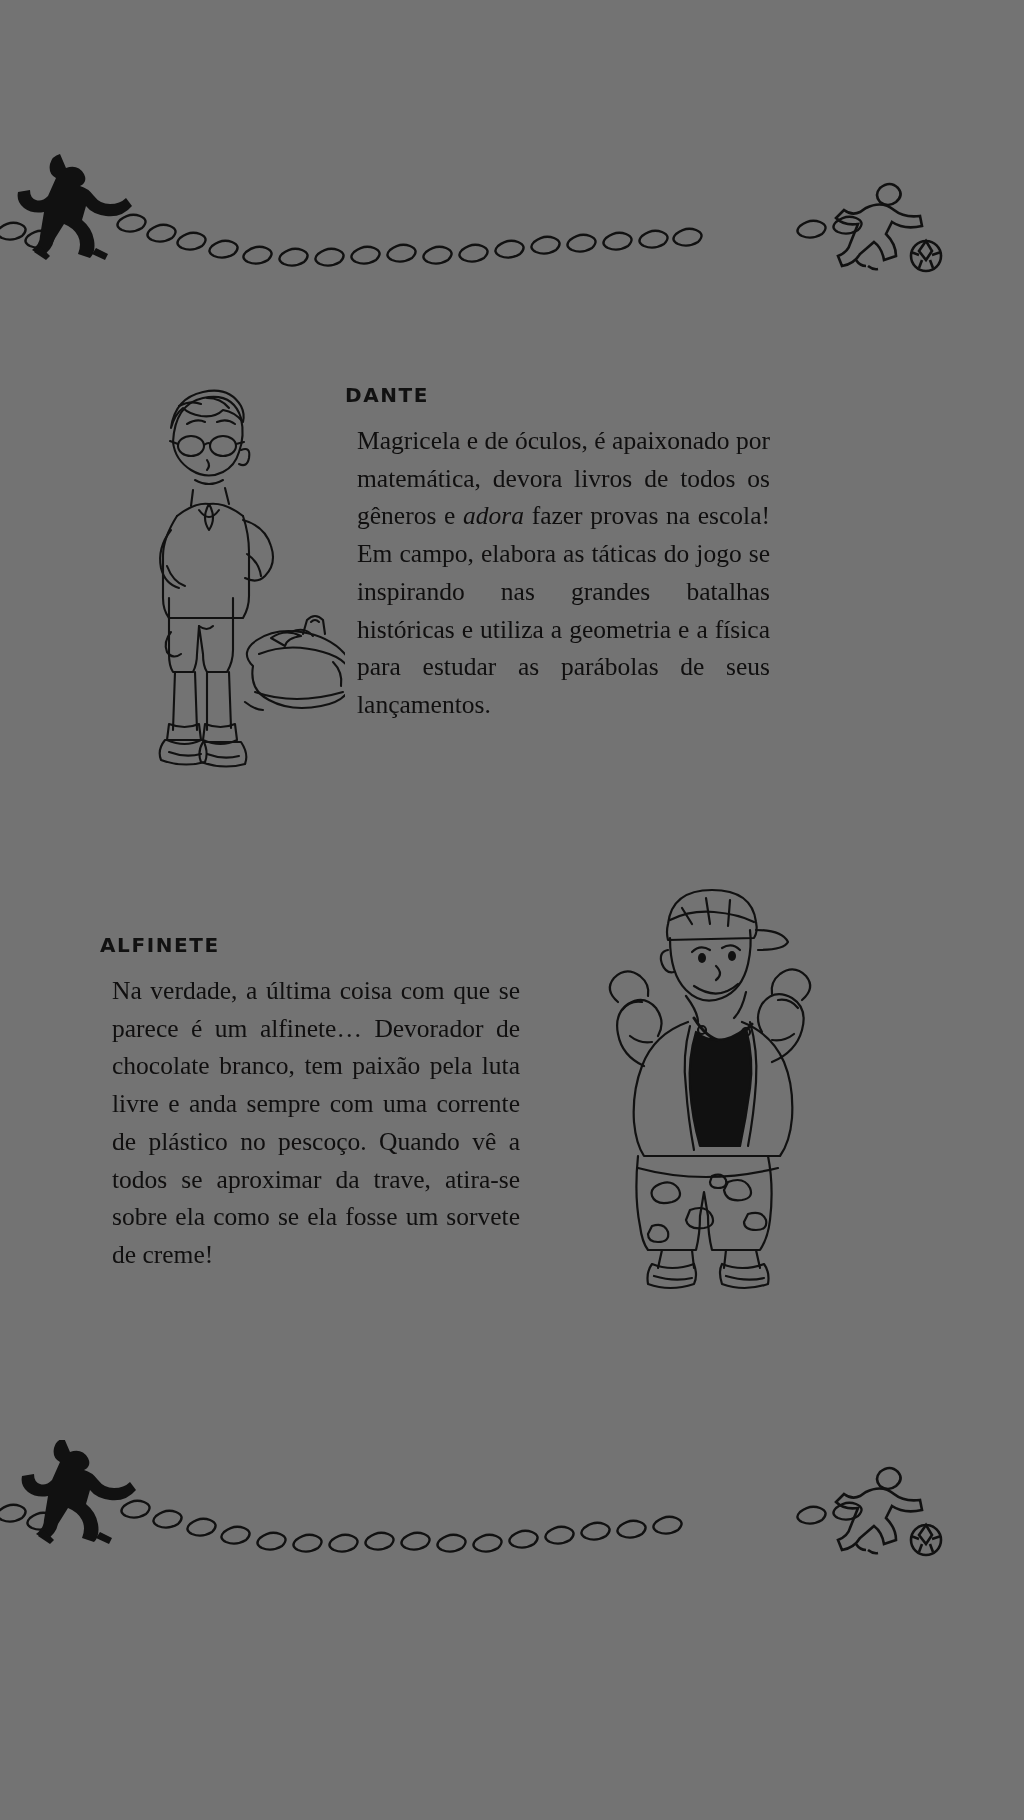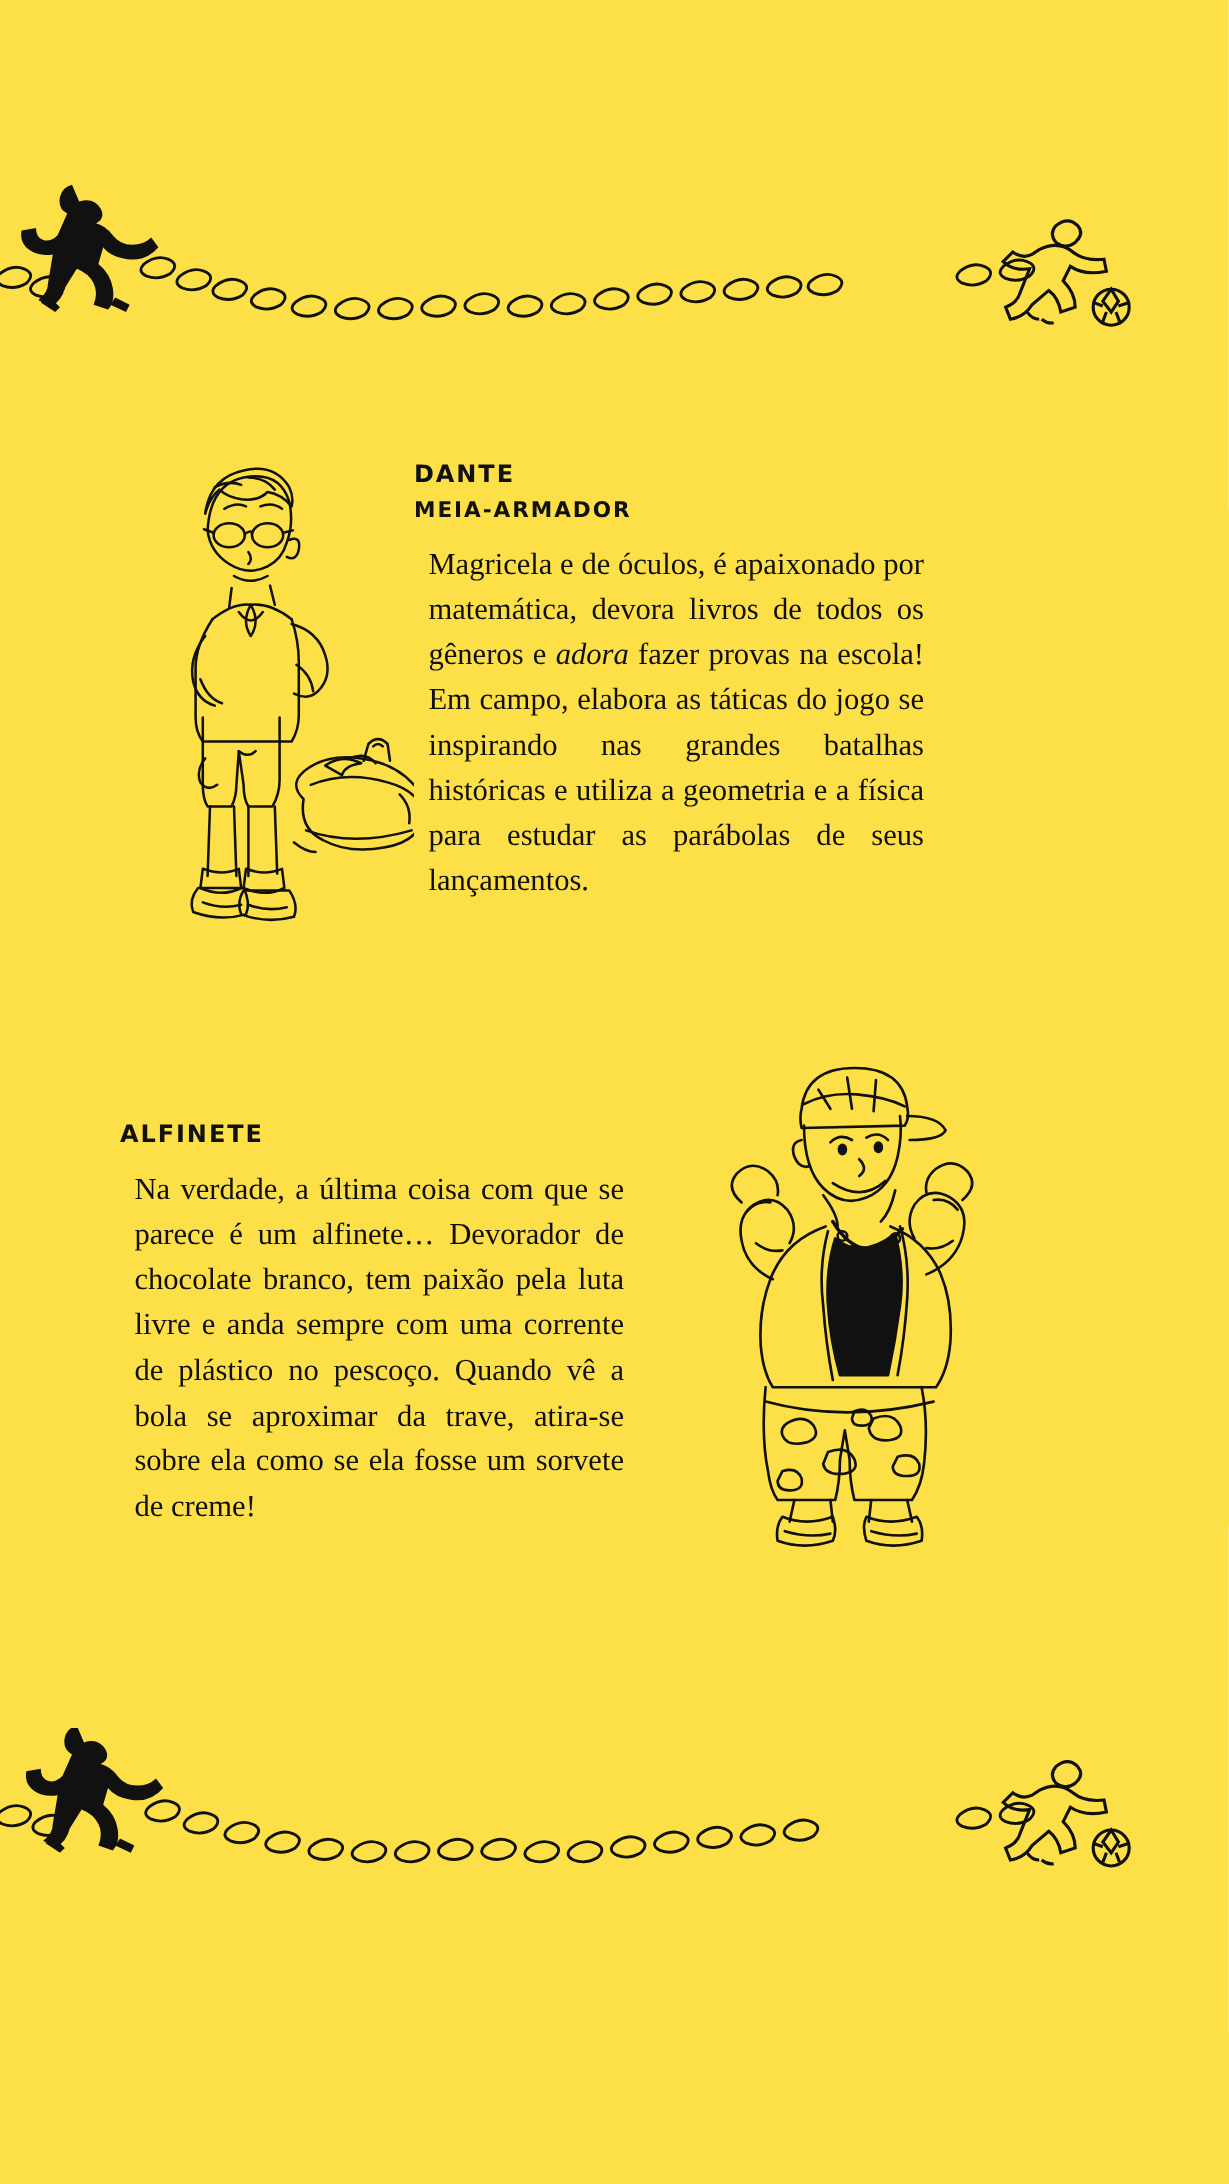--- a/index.html
+++ b/index.html
@@ -12,21 +12,21 @@
     height: 1820px;
     position: relative;
     font-family: "Liberation Serif", serif;
     color: #111111;
     overflow: hidden;
   }
 
   .page {
     position: absolute;
     inset: 0;
-    background: #fde047;
+    background: #737373;
   }
 
   
   .trail {
     position: absolute;
     left: 0;
     width: 1024px;
     height: 130px;
   }
   .trail.top { top: 150px; }
@@ -198,30 +198,29 @@
           <path d="M208 254 l4 -14 q8 -8 16 0 l2 14"></path>
           <path d="M216 242 q4 -4 8 0"></path>
           <path d="M238 282 q10 10 8 24"></path>
           <path d="M150 322 q10 8 18 8"></path>
         </g>
       </svg>
     </div>
 
     <div class="text-col">
       <p class="char-name">DANTE</p>
-      <p class="char-role">MEIA-ARMADOR</p>
       <p class="char-desc"><span>Magricela e de óculos, é apaixonado por matemática, devora livros de todos os gêneros e </span><em>adora</em><span> fazer provas na escola! Em campo, elabora as táticas do jogo se inspirando nas grandes batalhas históricas e utiliza a geometria e a física para estudar as parábolas de seus lançamentos.</span></p>
     </div>
   </div>
 
   <div class="entry entry-alfinete">
 
     <div class="text-col">
       <p class="char-name">ALFINETE</p>
-      <p class="char-desc">Na verdade, a última coisa com que se parece é um alfinete… Devorador de chocolate branco, tem paixão pela luta livre e anda sempre com uma corrente de plástico no pescoço. Quando vê a bola se aproximar da trave, atira-se sobre ela como se ela fosse um sorvete de creme!</p>
+      <p class="char-desc">Na verdade, a última coisa com que se parece é um alfinete… Devorador de chocolate branco, tem paixão pela luta livre e anda sempre com uma corrente de plástico no pescoço. Quando vê a todos se aproximar da trave, atira-se sobre ela como se ela fosse um sorvete de creme!</p>
     </div>
 
     <div class="art">
       <svg width="300" height="440" viewBox="0 0 300 440" xmlns="http://www.w3.org/2000/svg">
         <g fill="none" stroke="#111" stroke-width="2.2" stroke-linecap="round" stroke-linejoin="round">
 
           <path d="M108 74 q4 -34 44 -34 q40 0 44 32 q2 10 -2 16 l-86 2 q-2 -8 0 -16 z"></path>
           <path d="M110 70 q20 -10 44 -8 q24 2 40 10"></path>
           <path d="M196 80 q26 0 32 12 q-4 8 -30 8"></path>
           <path d="M122 58 l10 16 M146 48 l4 26 M170 50 l-2 26"></path>

